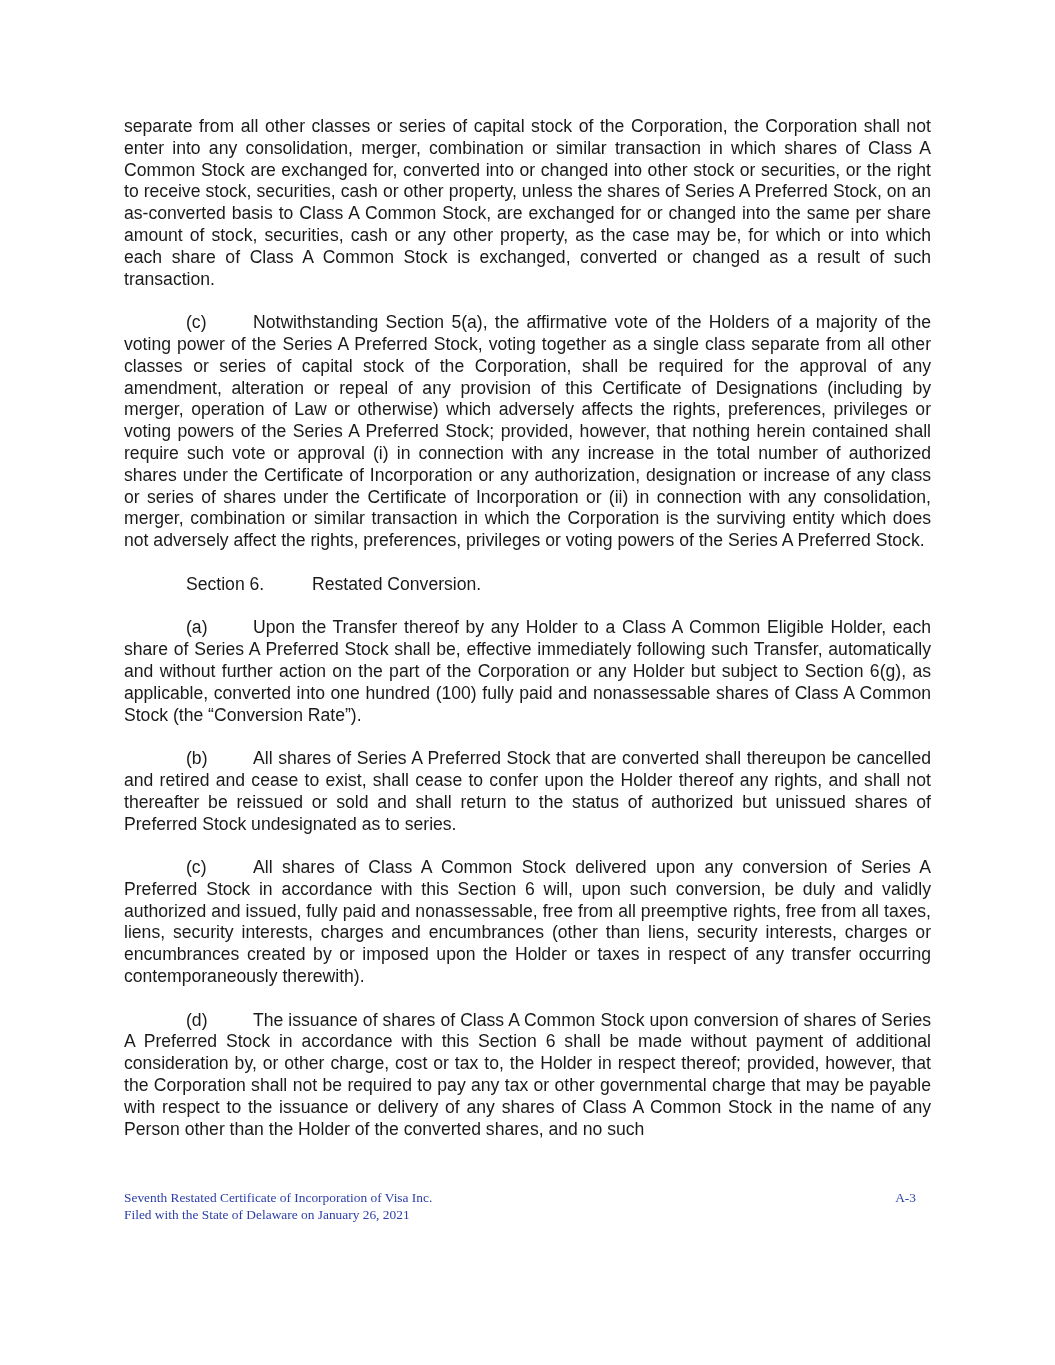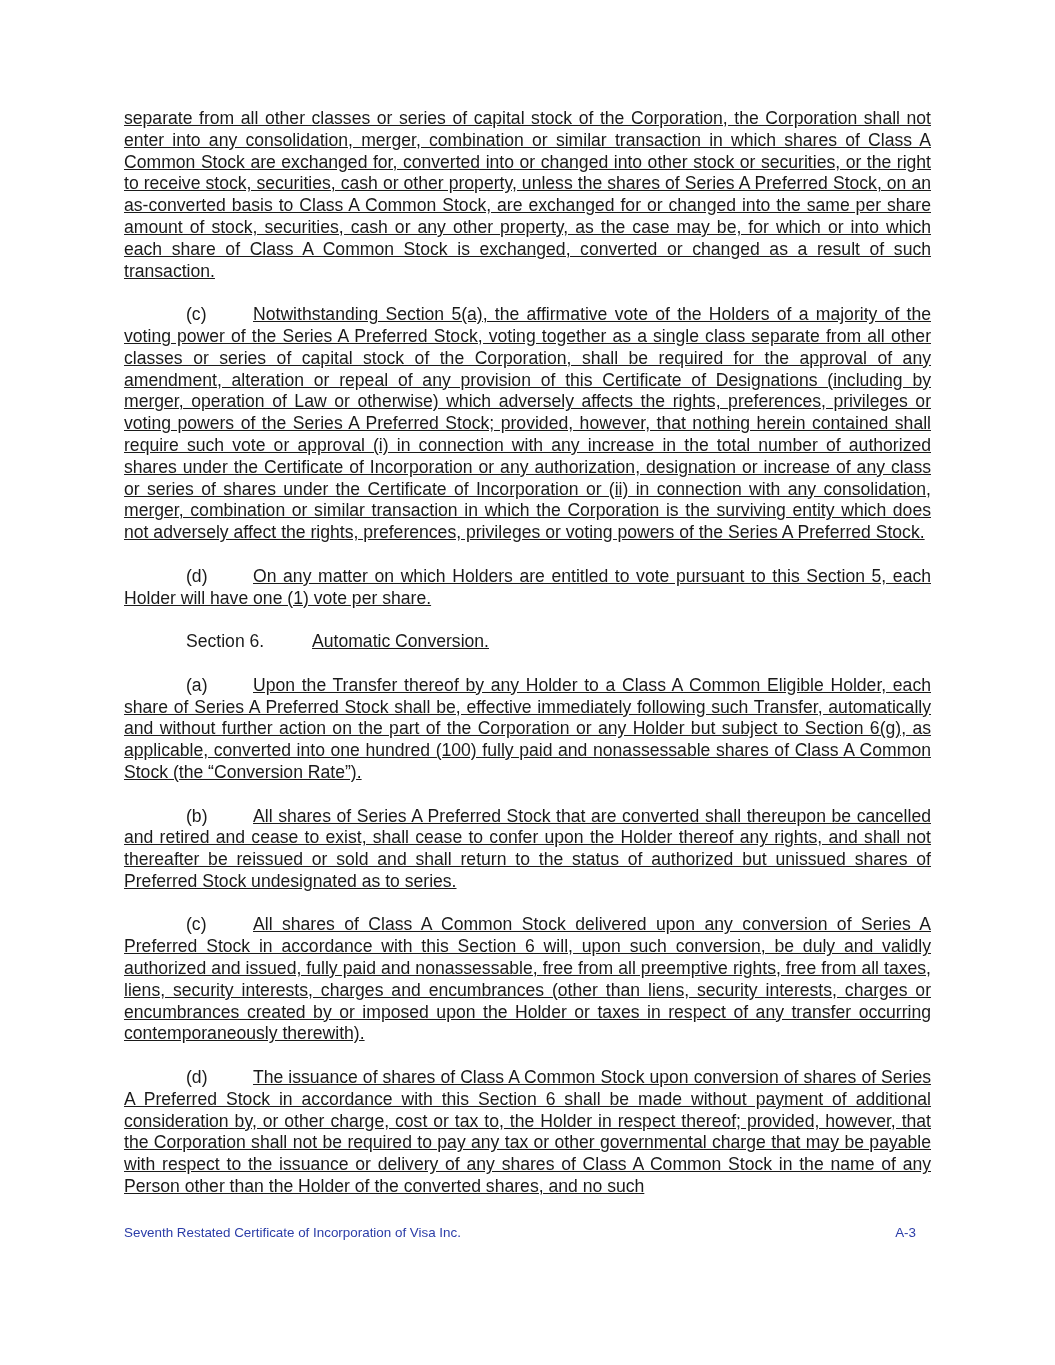--- a/index.html
+++ b/index.html
@@ -1,50 +1,50 @@
 <!DOCTYPE html>
 <html><head>
 <meta charset="utf-8">
 <style>
   html, body { margin: 0; padding: 0; background: #ffffff; }
   body { width: 1055px; height: 1365px; position: relative; overflow: hidden; }
   .page {
-    position: absolute; left: 124px; top: 108px; width: 807px;
+    position: absolute; left: 124px; top: 116px; width: 807px;
     font-family: "Liberation Sans", sans-serif;
-    font-size: 17.6px; line-height: 21.8px; color: #1a1a1a; text-decoration: underline;
+    font-size: 17.6px; line-height: 21.8px; color: #1a1a1a;
   }
   .para { margin: 0 0 21.8px 0; text-align: justify; }
   .para.last { margin-bottom: 6px; }
   .lbl { display: inline-block; width: 67px; padding-left: 62px; }
   .heading { margin: 0 0 21.8px 0; padding-left: 62px; }
   .heading .num { display: inline-block; width: 126px; }
   .footer {
-    position: absolute; left: 124px; top: 1224px; width: 792px;
-    font-family: Liberation Sans, sans-serif;
+    position: absolute; left: 124px; top: 1189px; width: 792px;
+    font-family: Liberation Serif, serif;
     font-size: 13.4px; line-height: 17px; color: #2b3da8;
   }
   .footer .pg { position: absolute; right: 0; top: 0; }
 </style>
 </head>
 <body>
 
 <div class="page">
   <p class="para">separate from all other classes or series of capital stock of the Corporation, the Corporation shall not enter into any consolidation, merger, combination or similar transaction in which shares of Class A Common Stock are exchanged for, converted into or changed into other stock or securities, or the right to receive stock, securities, cash or other property, unless the shares of Series A Preferred Stock, on an as-converted basis to Class A Common Stock, are exchanged for or changed into the same per share amount of stock, securities, cash or any other property, as the case may be, for which or into which each share of Class A Common Stock is exchanged, converted or changed as a result of such transaction.</p>
 
   <p class="para"><span class="lbl">(c)</span><span>Notwithstanding Section 5(a), the affirmative vote of the Holders of a majority of the voting power of the Series A Preferred Stock, voting together as a single class separate from all other classes or series of capital stock of the Corporation, shall be required for the approval of any amendment, alteration or repeal of any provision of this Certificate of Designations (including by merger, operation of Law or otherwise) which adversely affects the rights, preferences, privileges or voting powers of the Series A Preferred Stock; provided, however, that nothing herein contained shall require such vote or approval (i) in connection with any increase in the total number of authorized shares under the Certificate of Incorporation or any authorization, designation or increase of any class or series of shares under the Certificate of Incorporation or (ii) in connection with any consolidation, merger, combination or similar transaction in which the Corporation is the surviving entity which does not adversely affect the rights, preferences, privileges or voting powers of the Series A Preferred Stock.</span></p>
 
-  <p class="para"><span class="lbl">(d)</span><span>On any matter on which Holders are entitled to vote pursuant to this Section 5, each Holder will have one (1) vote per share.</span></p>
 
-  <p class="heading"><span class="num">Section 6.</span><span>Automatic Conversion.</span></p>
+  <p class="heading"><span class="num">Section 6.</span><span>Restated Conversion.</span></p>
 
   <p class="para"><span class="lbl">(a)</span><span>Upon the Transfer thereof by any Holder to a Class A Common Eligible Holder, each share of Series A Preferred Stock shall be, effective immediately following such Transfer, automatically and without further action on the part of the Corporation or any Holder but subject to Section 6(g), as applicable, converted into one hundred (100) fully paid and nonassessable shares of Class A Common Stock (the “Conversion Rate”).</span></p>
 
   <p class="para"><span class="lbl">(b)</span><span>All shares of Series A Preferred Stock that are converted shall thereupon be cancelled and retired and cease to exist, shall cease to confer upon the Holder thereof any rights, and shall not thereafter be reissued or sold and shall return to the status of authorized but unissued shares of Preferred Stock undesignated as to series.</span></p>
 
   <p class="para"><span class="lbl">(c)</span><span>All shares of Class A Common Stock delivered upon any conversion of Series A Preferred Stock in accordance with this Section 6 will, upon such conversion, be duly and validly authorized and issued, fully paid and nonassessable, free from all preemptive rights, free from all taxes, liens, security interests, charges and encumbrances (other than liens, security interests, charges or encumbrances created by or imposed upon the Holder or taxes in respect of any transfer occurring contemporaneously therewith).</span></p>
 
   <p class="para last"><span class="lbl">(d)</span><span>The issuance of shares of Class A Common Stock upon conversion of shares of Series A Preferred Stock in accordance with this Section 6 shall be made without payment of additional consideration by, or other charge, cost or tax to, the Holder in respect thereof; provided, however, that the Corporation shall not be required to pay any tax or other governmental charge that may be payable with respect to the issuance or delivery of any shares of Class A Common Stock in the name of any Person other than the Holder of the converted shares, and no such</span></p>
 </div>
 
 <div class="footer">
   <div>Seventh Restated Certificate of Incorporation of Visa Inc.</div>
+  <div>Filed with the State of Delaware on January 26, 2021</div>
   <div class="pg">A-3</div>
 </div>
 
 </body></html>

